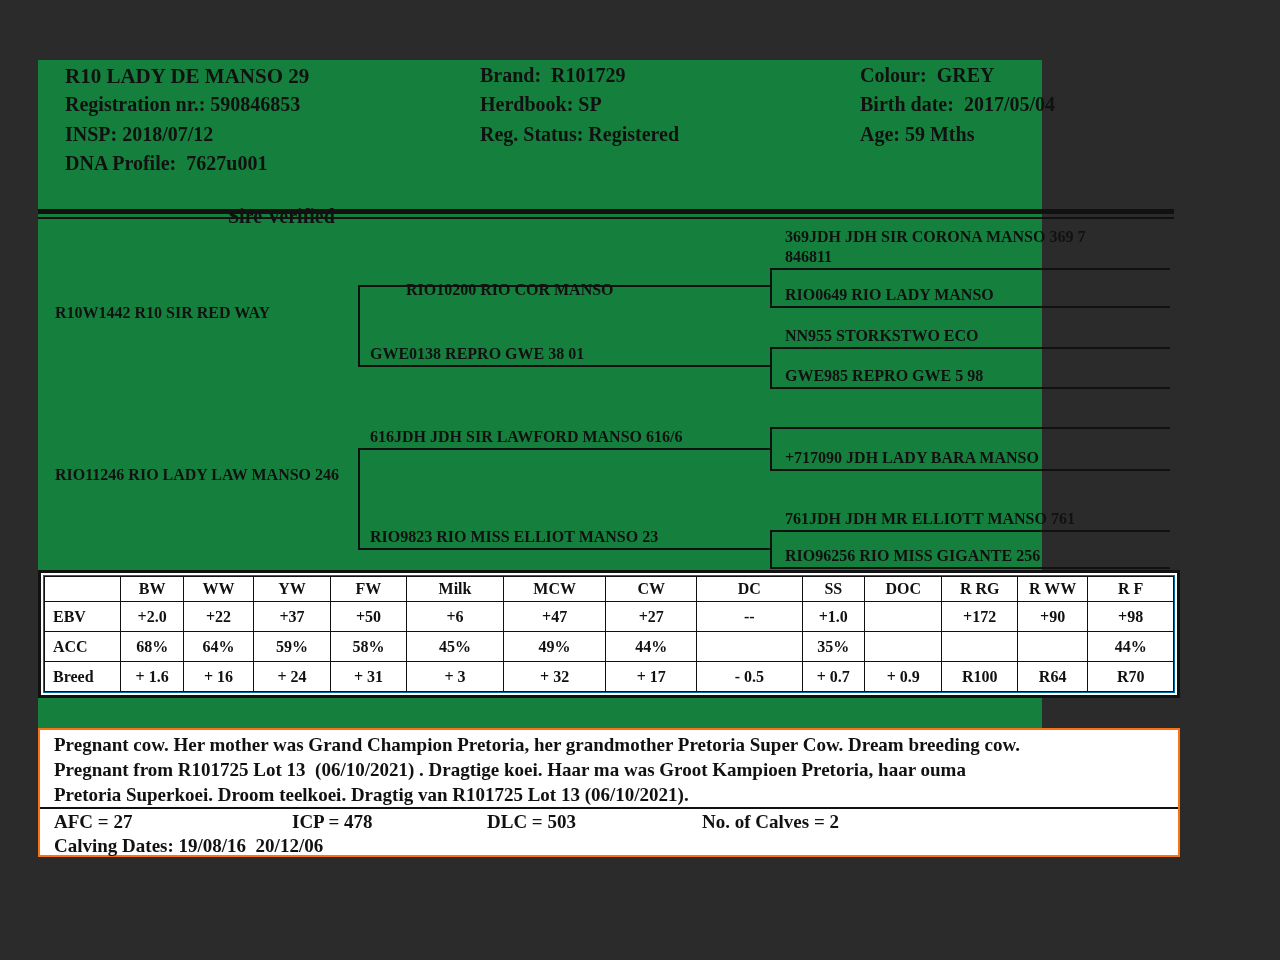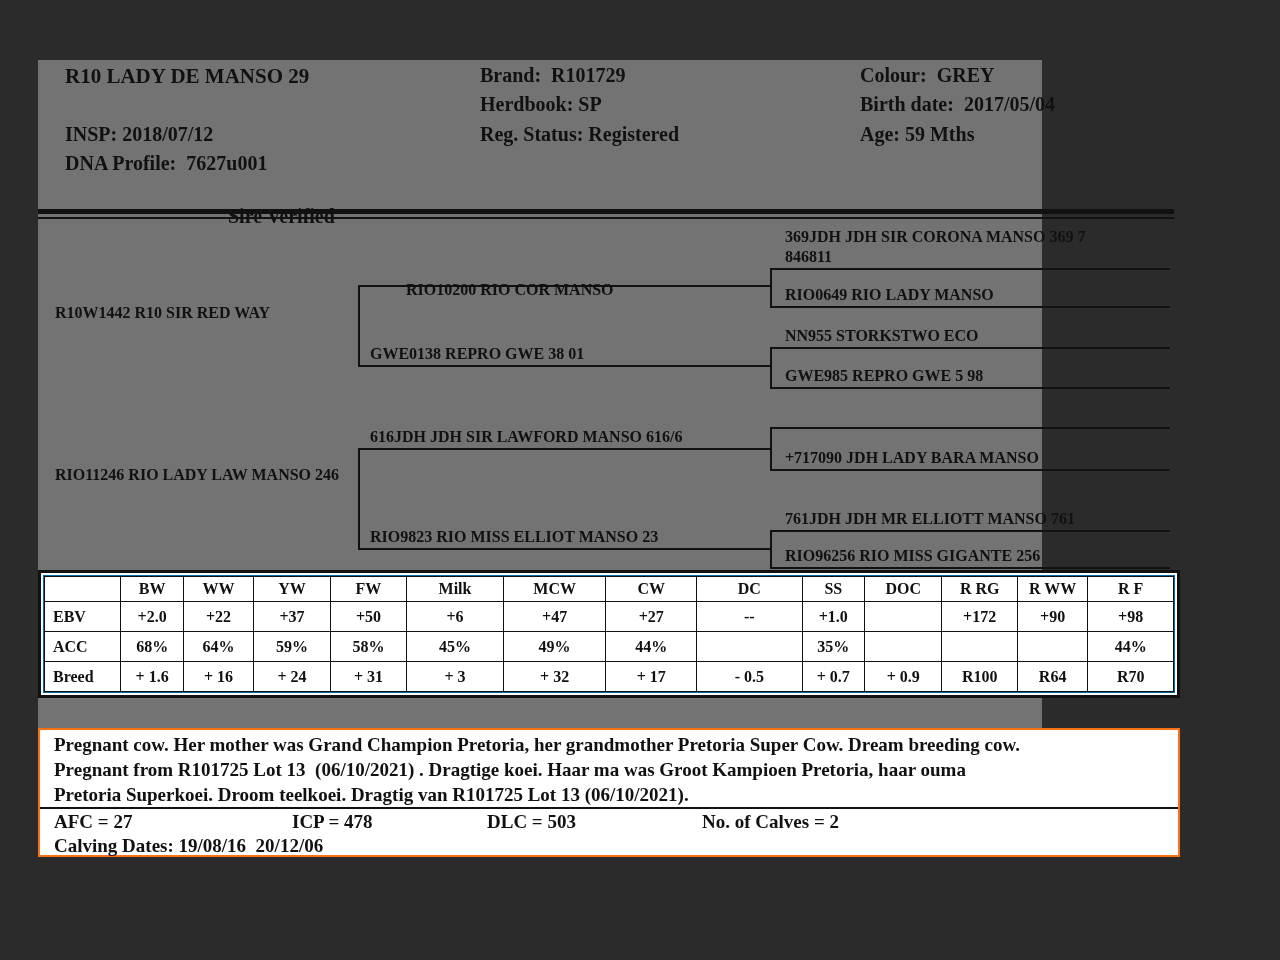--- a/index.html
+++ b/index.html
@@ -8,21 +8,21 @@
     background:#2b2b2b;
     font-family:"Liberation Serif","DejaVu Serif",serif;
     font-weight:bold;
     color:#111;
     position:relative;
     overflow:hidden;
   }
   .frame { position:absolute; inset:0; background:#2b2b2b; }
   .page {
     position:absolute; left:38px; top:60px; width:1004px; height:777px;
-    background:#737373;
+    background:#15803d;
   }
   .hdr { position:absolute; font-size:20px; white-space:pre; }
   .hdr.big { font-size:21px; }
   .double-rule {
     position:absolute; left:0px; top:149px; width:1136px; height:10px;
     border-top:5px solid #111; border-bottom:2px solid #111;
   }
   .ped { position:absolute; font-size:16px; line-height:20px; }
   .nowrap { white-space:nowrap; }
   .hline { position:absolute; height:2px; background:#111; }
@@ -45,20 +45,21 @@
   .stats-divider { position:absolute; left:0; top:77px; width:100%; height:2px; background:#111; }
   .stat { position:absolute; font-size:19px; white-space:pre; }
 </style>
 </head>
 <body>
 
 <div class="frame">
   <div class="page">
 
     <div class="hdr big" style="left:27px; top:4px;">R10 LADY DE MANSO 29</div>
+    <div class="hdr" style="left:27px; top:33px;">Registration nr.: 590846853</div>
     <div class="hdr" style="left:27px; top:63px;">INSP: 2018/07/12</div>
     <div class="hdr" style="left:27px; top:92px;">DNA Profile:  7627u001</div>
     <div class="hdr" style="left:190px;top:121px;margin-top:24px;">Sire Verified</div>
 
     <div class="hdr" style="left:442px; top:4px;">Brand:  R101729</div>
     <div class="hdr" style="left:442px; top:33px;">Herdbook: SP</div>
     <div class="hdr" style="left:442px; top:63px;">Reg. Status: Registered</div>
 
     <div class="hdr" style="left:822px; top:4px;">Colour:  GREY</div>
     <div class="hdr" style="left:822px; top:33px;">Birth date:  2017/05/04</div>

